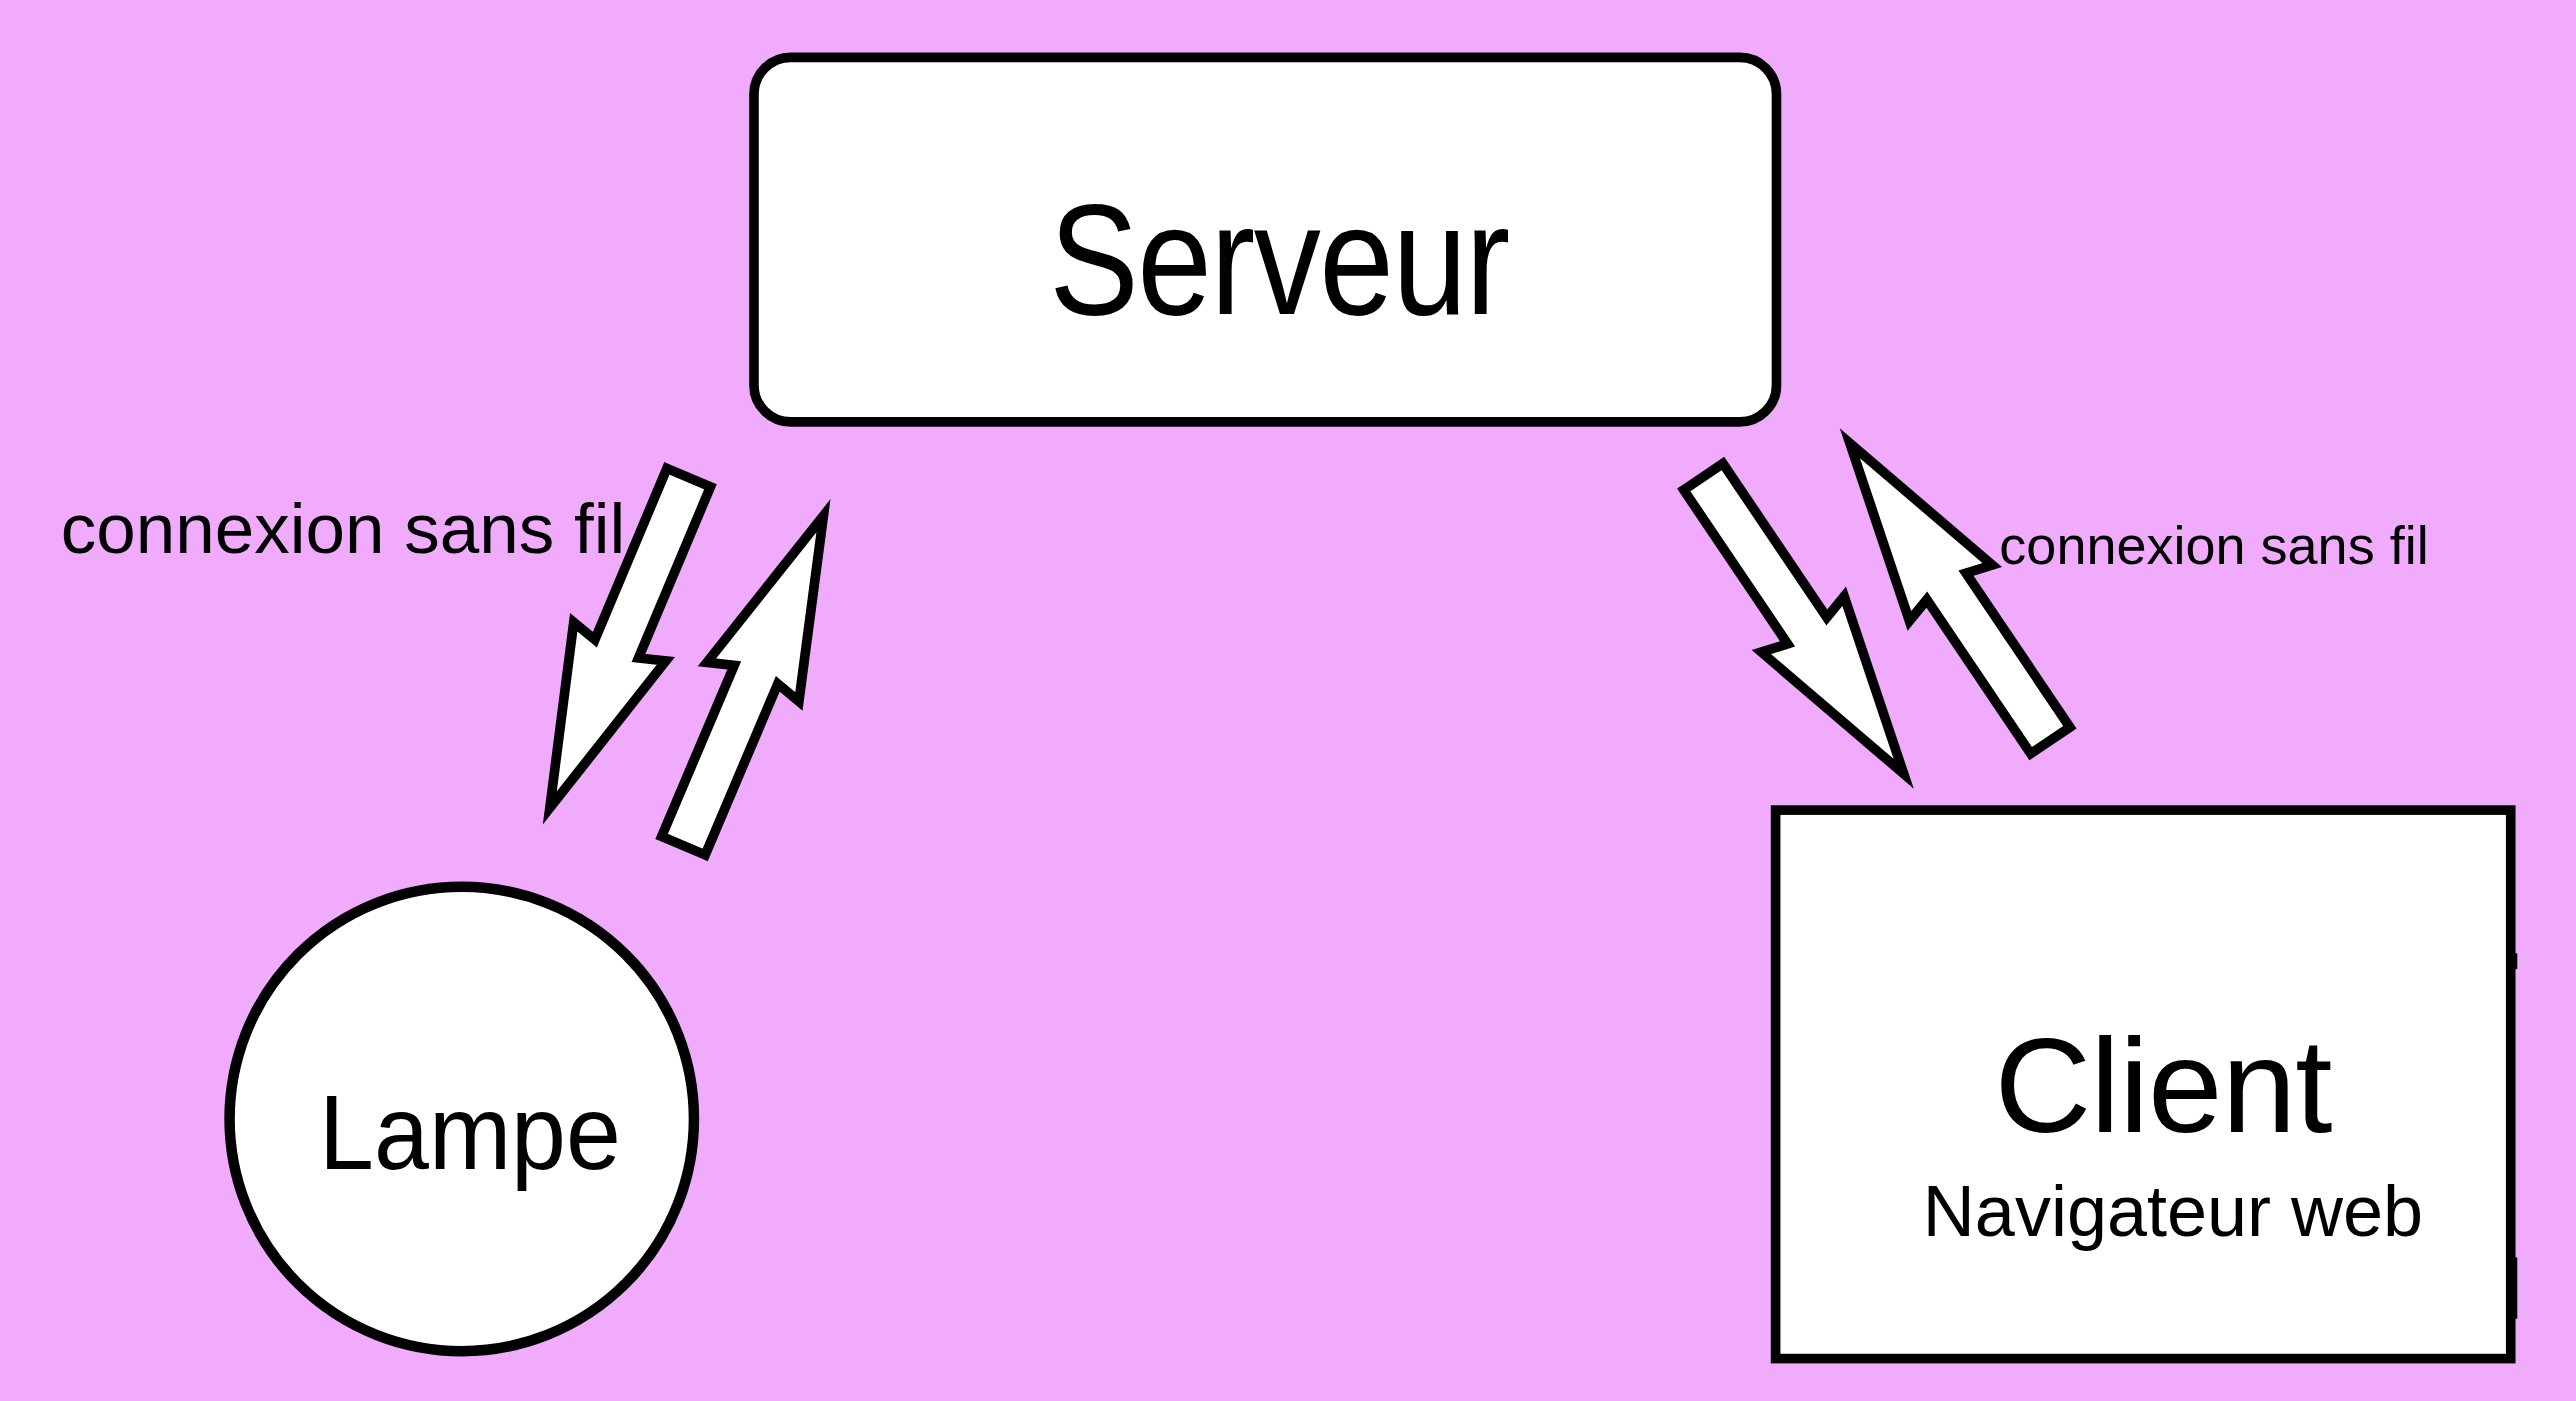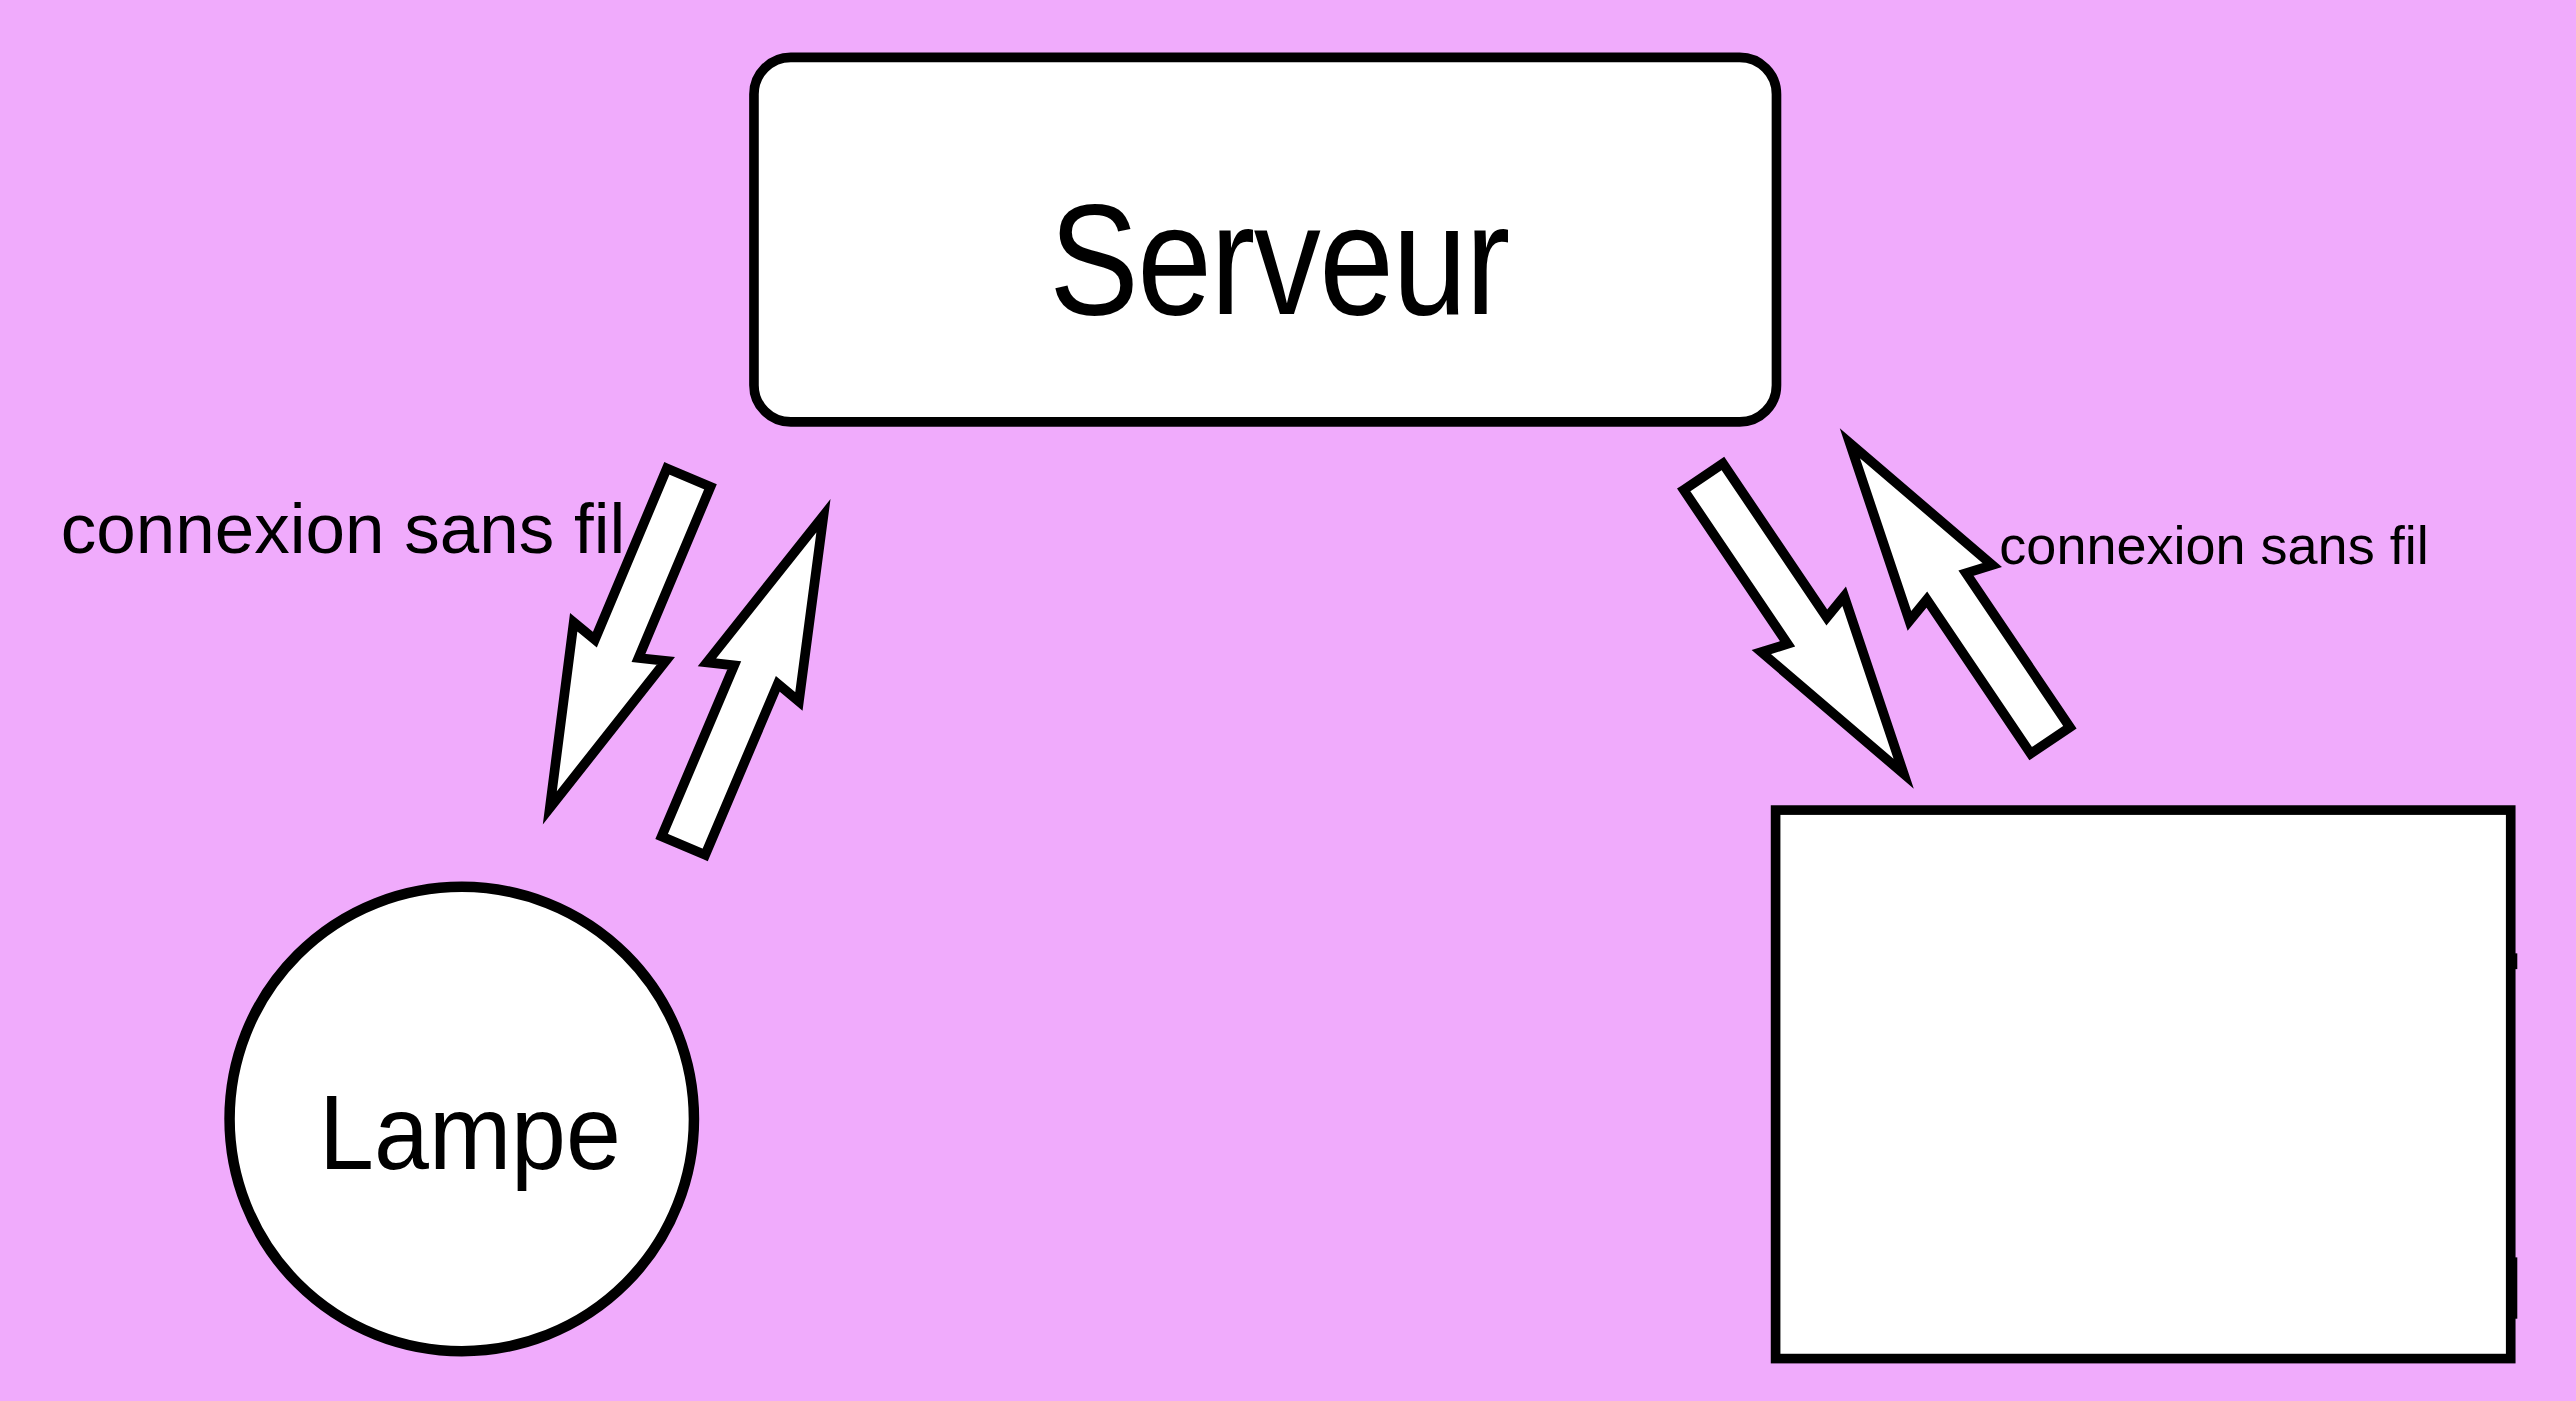--- a/index.html
+++ b/index.html
@@ -101,20 +101,22 @@
 
     <g transform="translate(2340,845) rotate(146)">
       <path class="shape-stroke" stroke-width="11" stroke-miterlimit="10" d="M -27 0 L 27 0 L 27 212 L 57 203 L 0 409 L -57 203 L -27 212 Z"></path>
     </g>
   </svg>
 
   <div class="lbl lbl-serveur">Serveur</div>
 
   <div class="lbl lbl-lampe">Lampe</div>
 
+  <div class="lbl lbl-client">Client</div>
 
+  <div class="lbl lbl-client-sub">Navigateur web</div>
 
   <div class="lbl lbl-connexion-left">connexion sans fil</div>
 
   <div class="lbl lbl-connexion-right">connexion sans fil</div>
 
 </div>
 
 
 </body></html>

